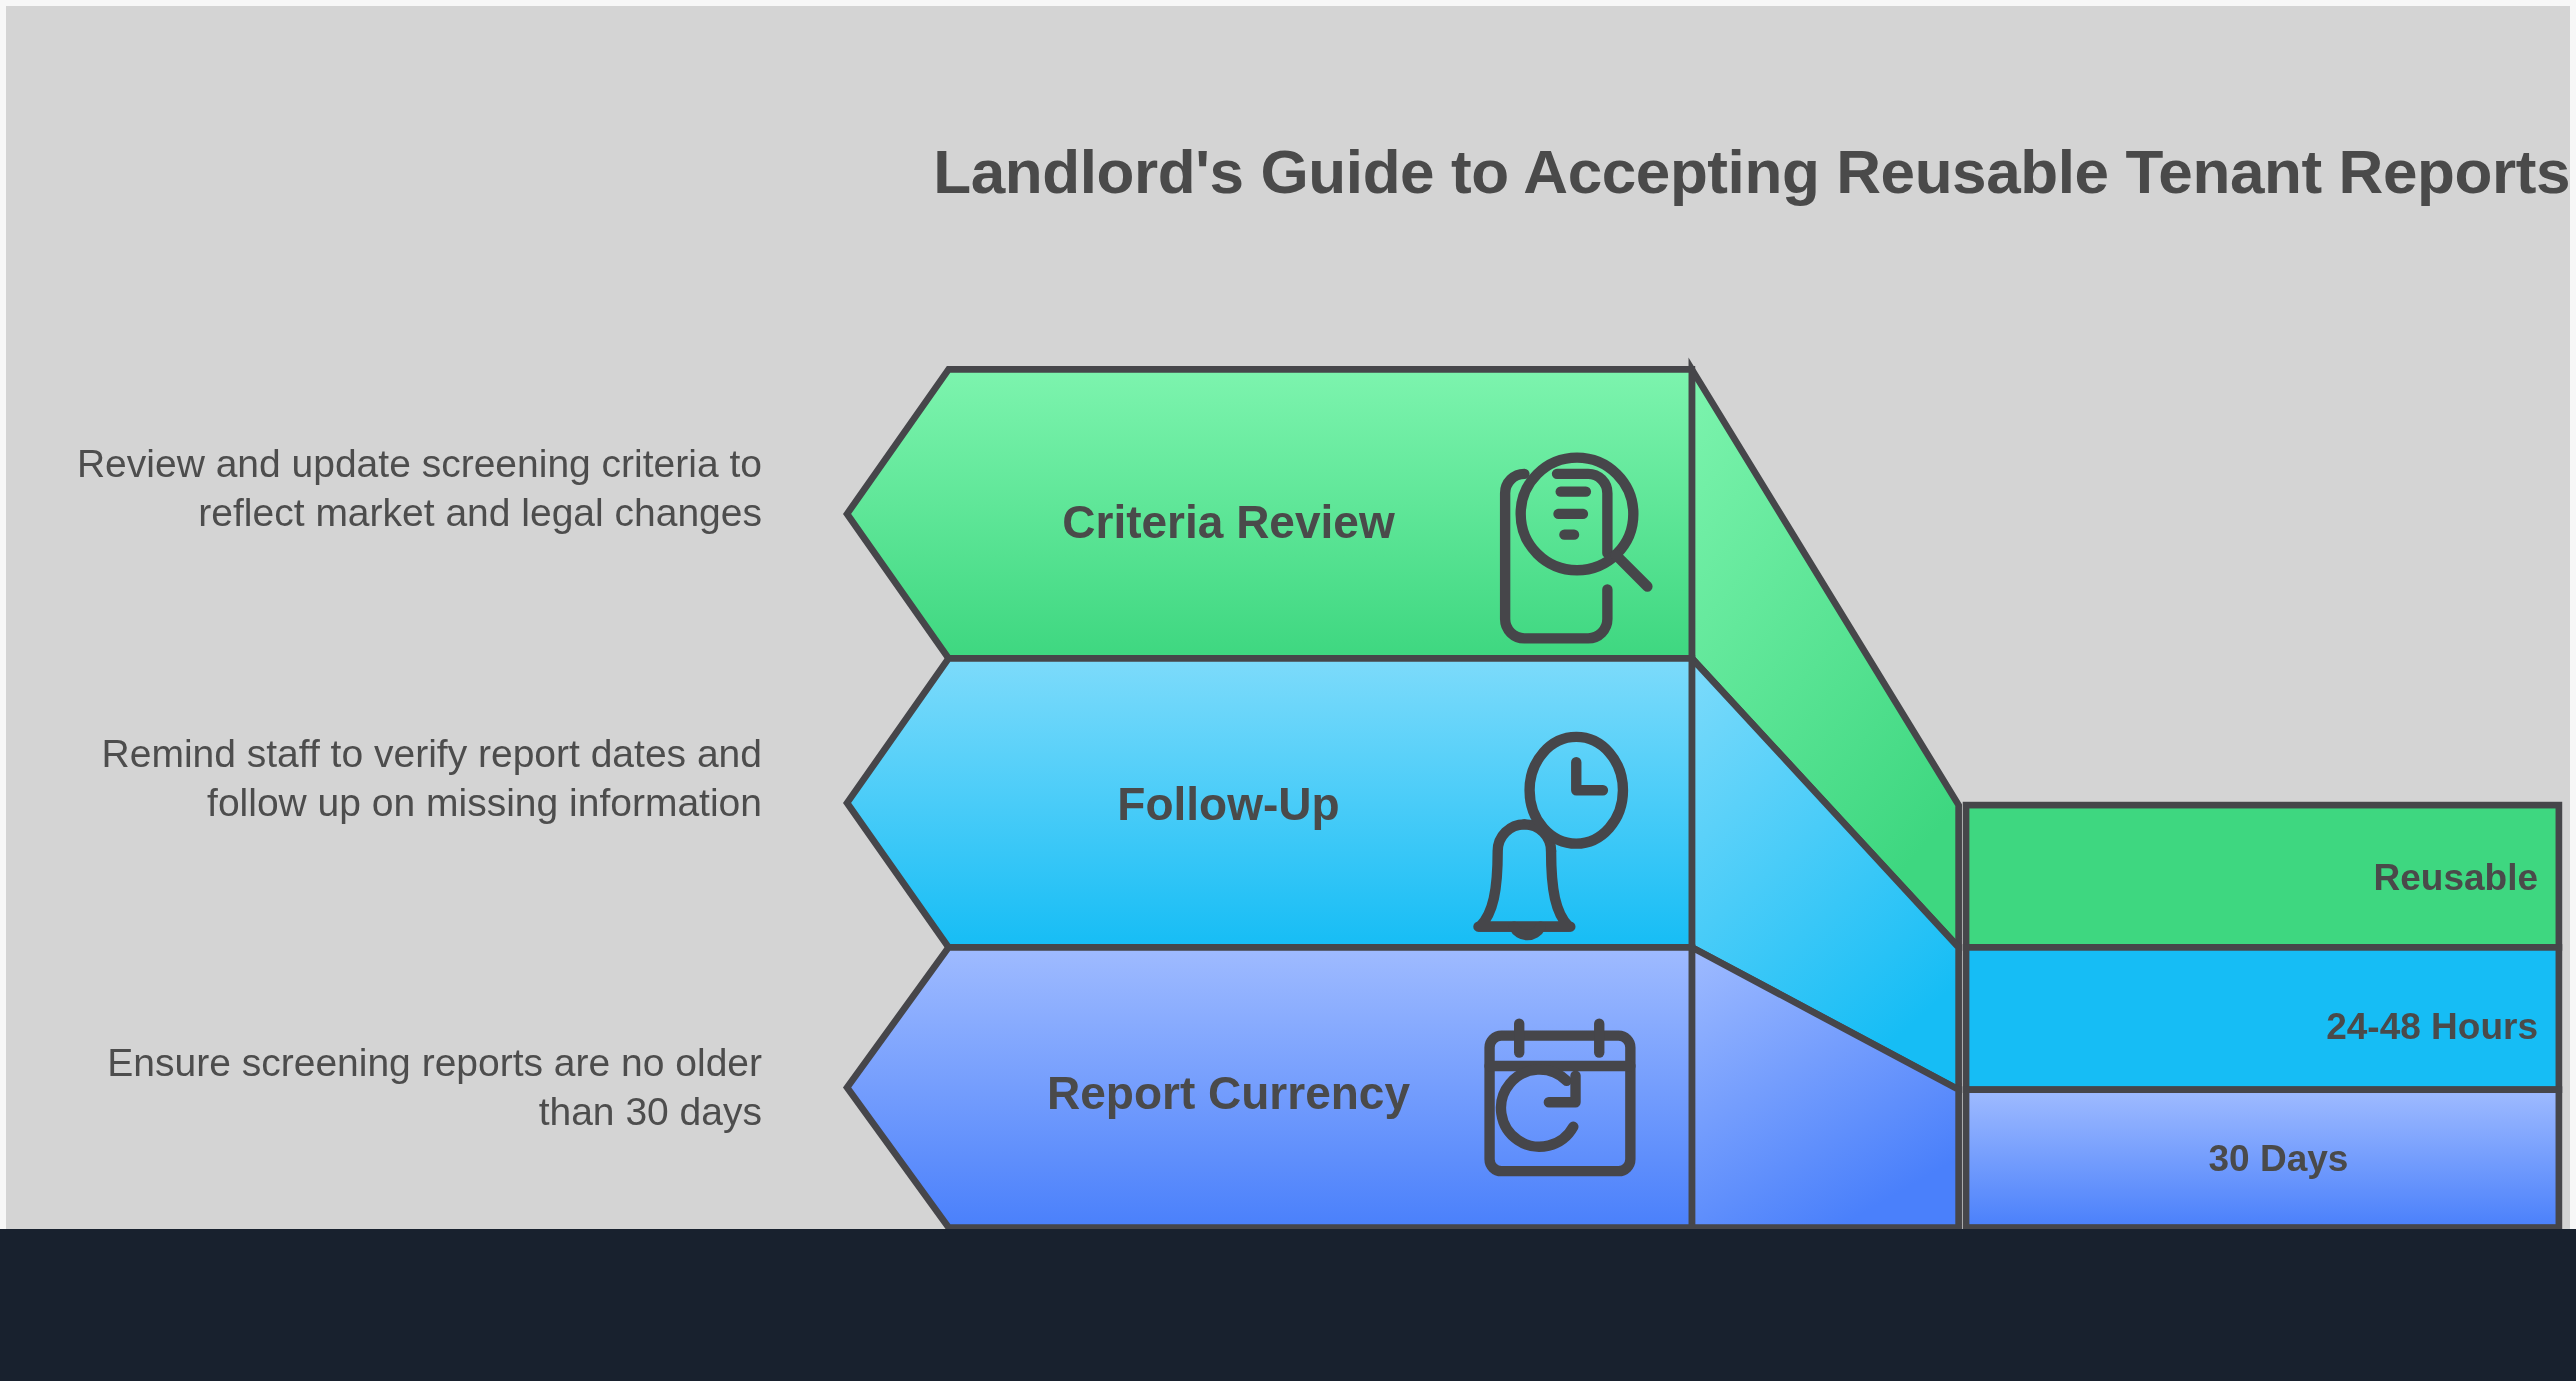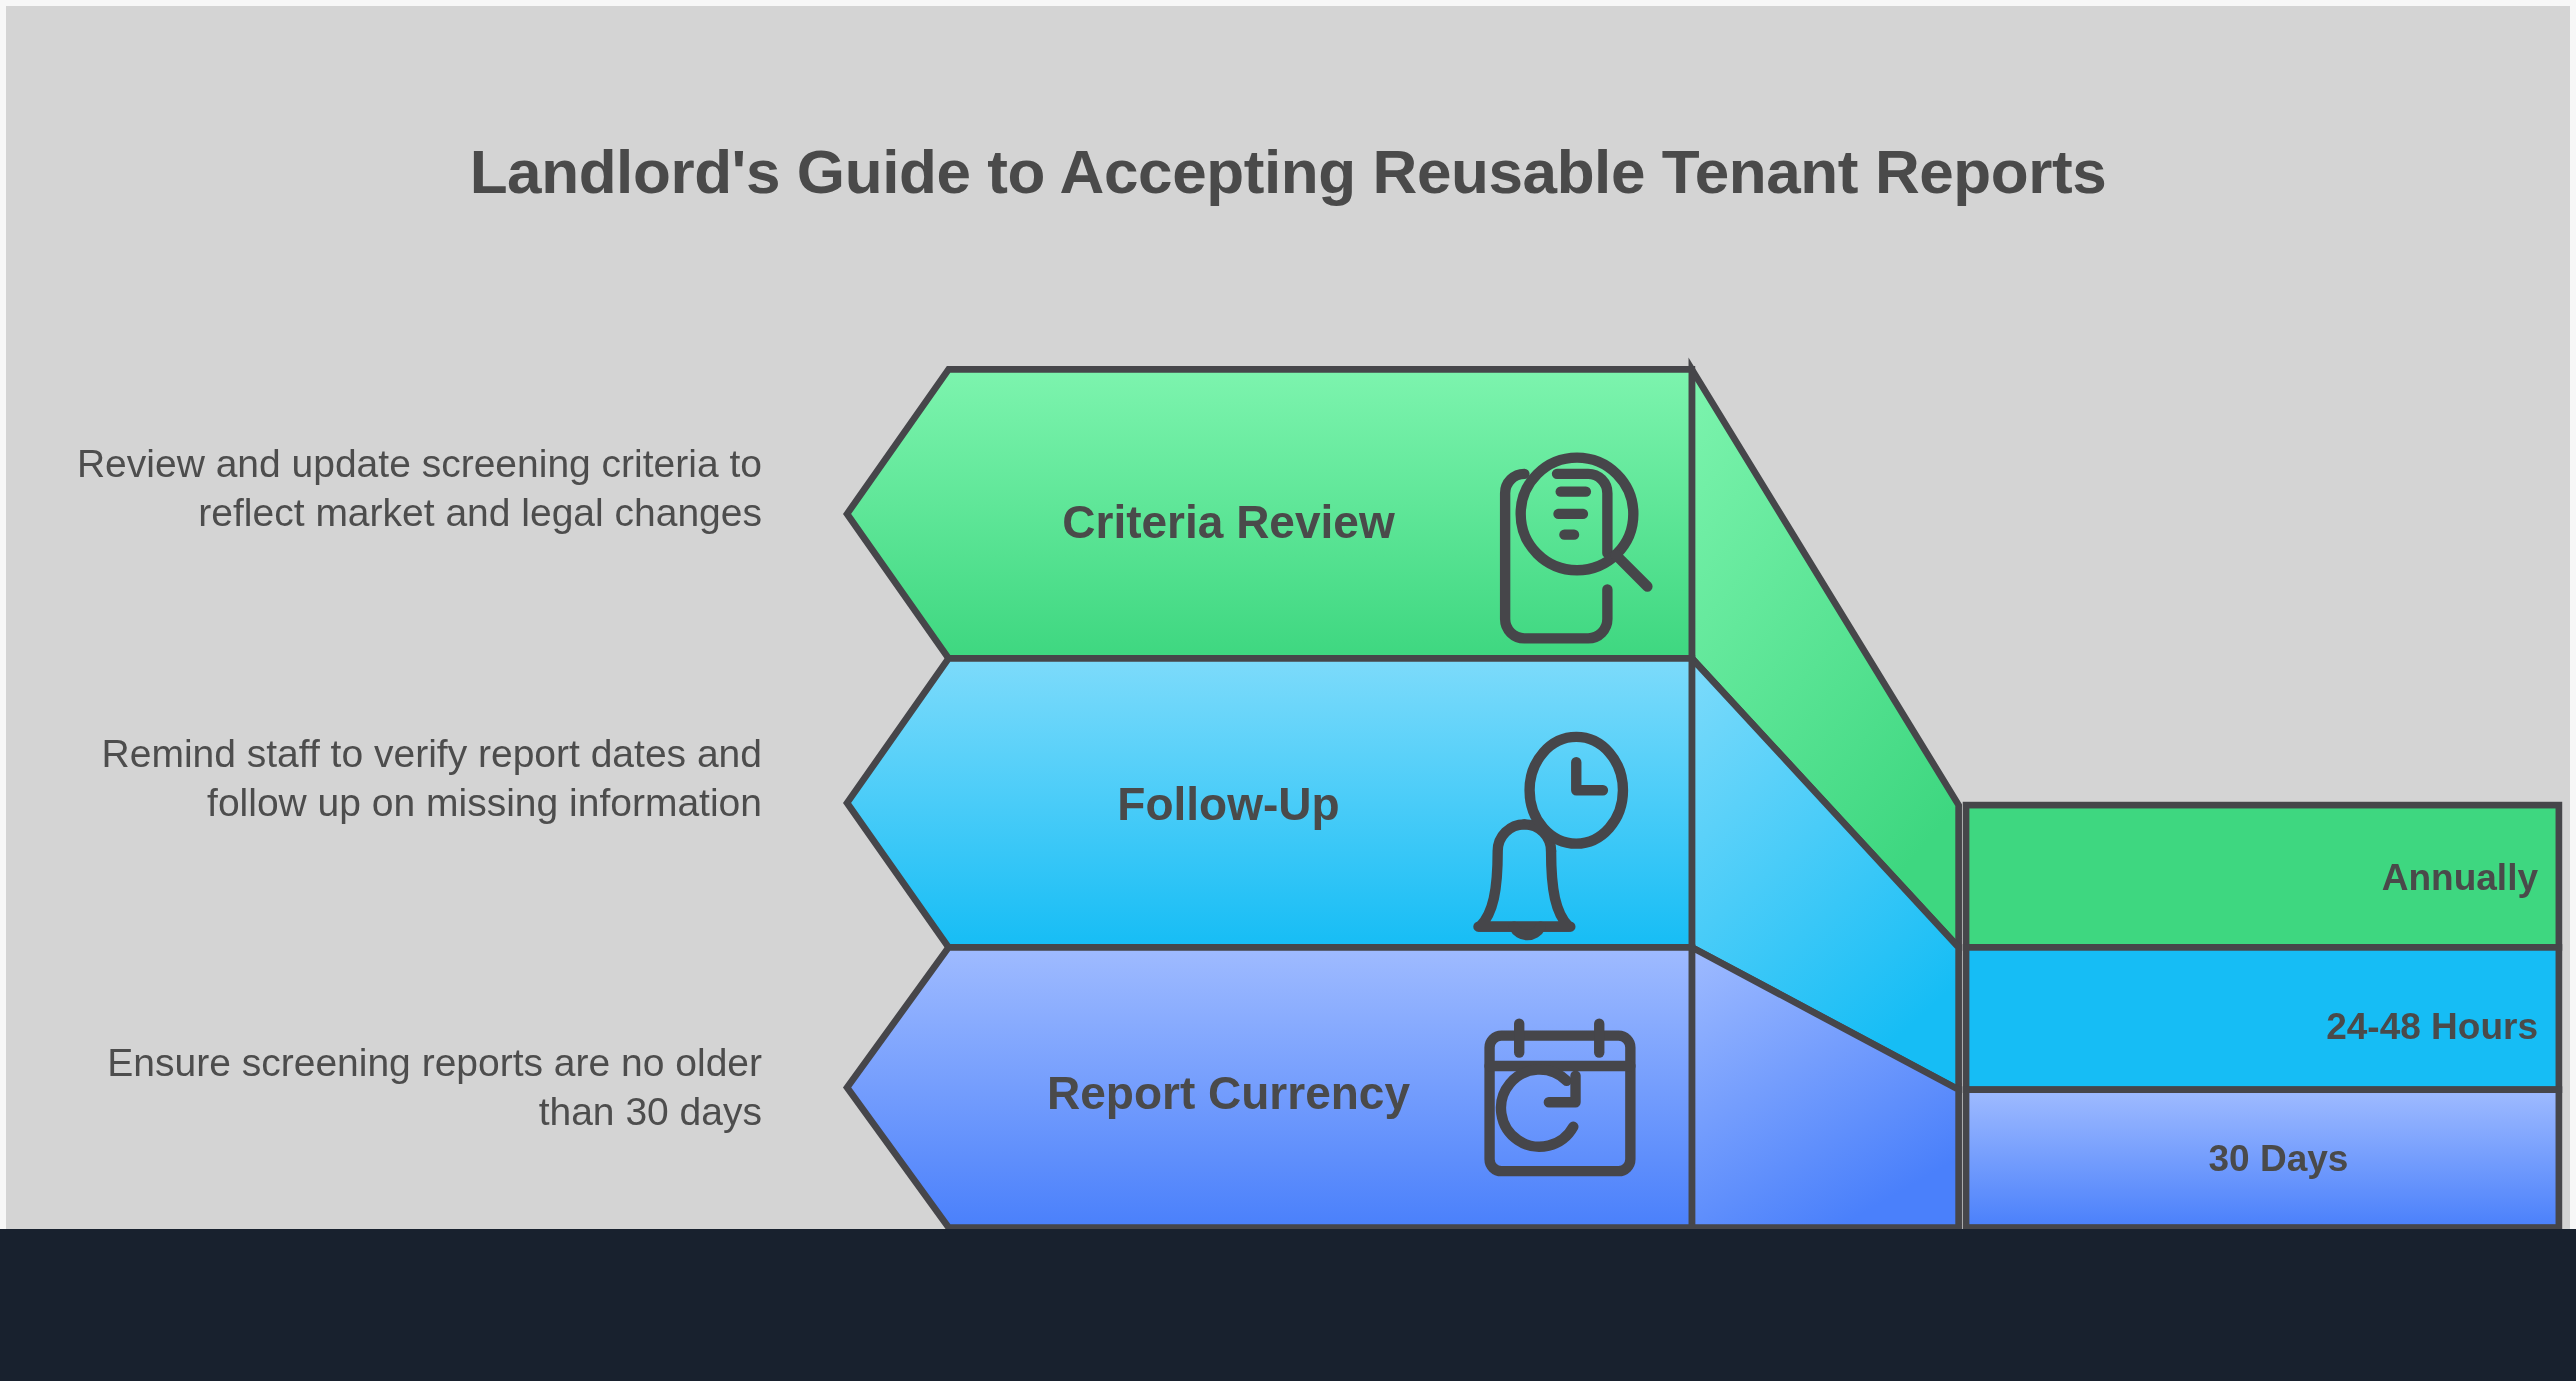--- a/index.html
+++ b/index.html
@@ -26,21 +26,21 @@
     left:0; top:1229px;
     width:2576px; height:152px;
     background:#18212e;
   }
 
   
   #title {
     position:absolute;
     left:0; top:130px;
     width:2564px;
-    text-align:center;
+    text-align:right;
     font-size:62px;
     font-weight:bold;
     color:#4a4a4a;
     letter-spacing:-0.4px;
     white-space:nowrap;
   }
 
   
   .desc {
     position:absolute;
@@ -174,21 +174,21 @@
         <line x1="2150" y1="1373" x2="2150" y2="1412"></line>
         <path d="M2115,1512 a52,52 0 1 1 -9,-62"></path>
         <path d="M2118,1443 v36 h-36"></path>
       </g>
     </svg>
 
     <div class="chev-label r0">Criteria Review</div>
     <div class="chev-label r1">Follow-Up</div>
     <div class="chev-label r2">Report Currency</div>
 
-    <div class="val-label v0">Annually</div>
+    <div class="val-label v0">Reusable</div>
     <div class="val-label v1">24-48 Hours</div>
     <div class="val-label v2">30 Days</div>
 
   </div>
 
   <div id="footer"></div>
 </div>
 
 
 </body></html>

